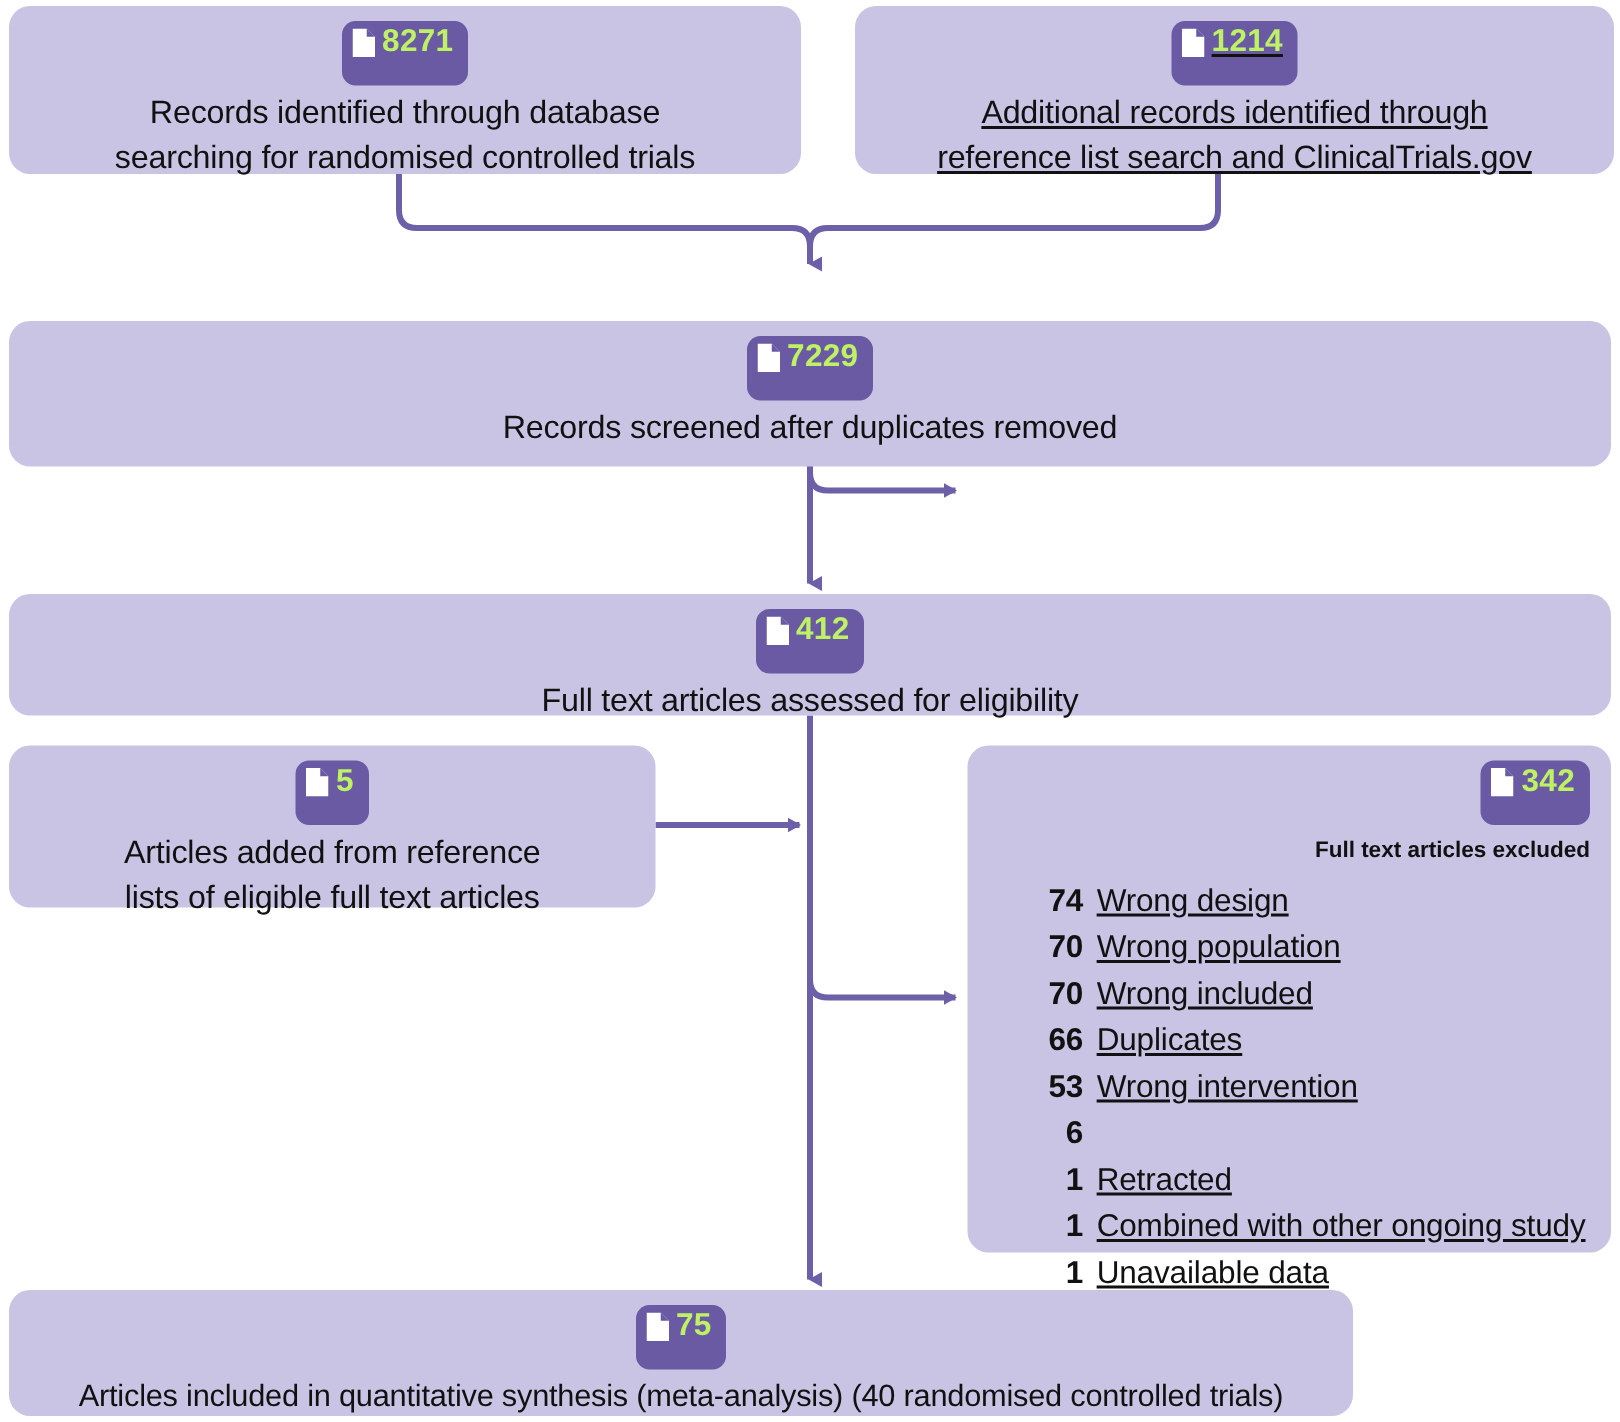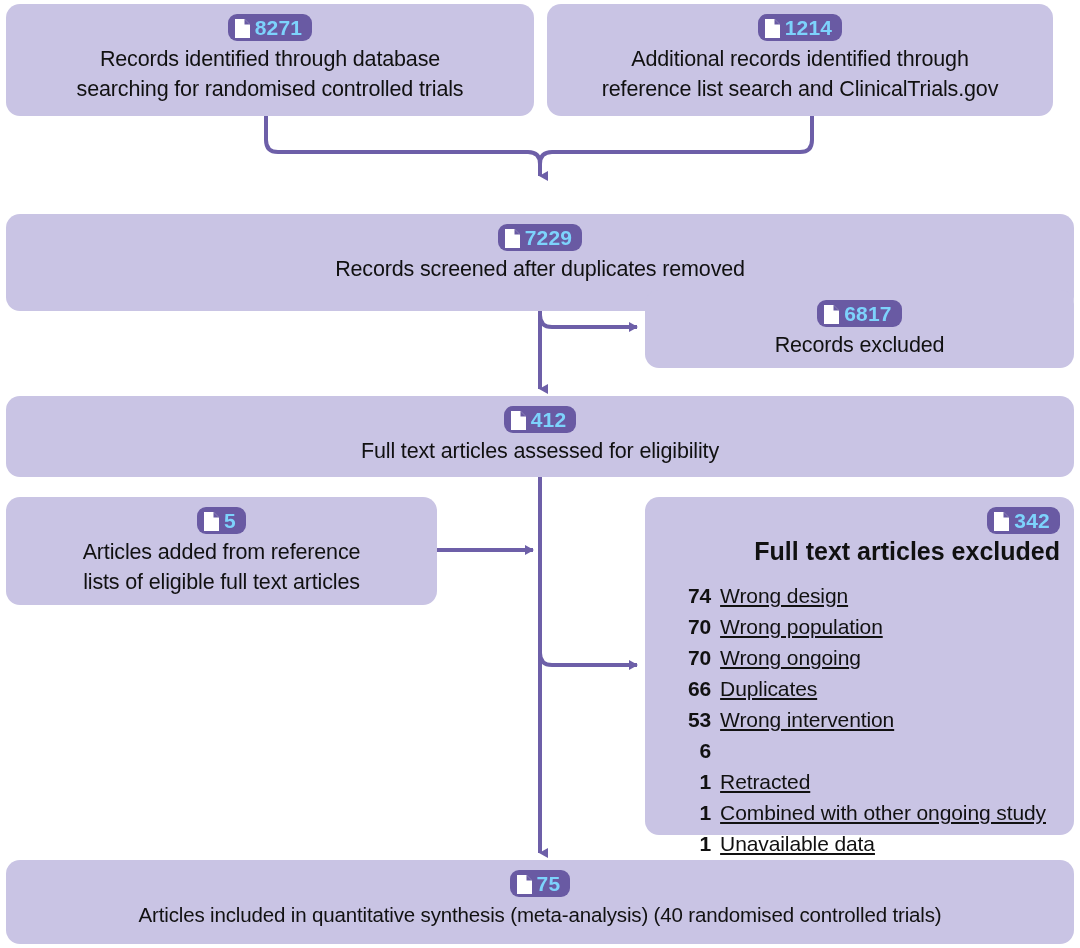--- a/index.html
+++ b/index.html
@@ -23,52 +23,52 @@
     text-align:center;
     font-size:21.5px;
     line-height:30px;
     letter-spacing:-0.15px;
     white-space:pre-line;
   }
   .badge{
     display:inline-flex;align-items:center;
     gap:5px;
     background:#695aa3;
-    color:#7dd3fc;
+    color:#bef264;
     border-radius:9px;
-    padding:2px 10px 1px 7px;
+    padding:2px 10px 17px 7px;
     font-size:21px;
     font-weight:bold;
     line-height:24px;
     letter-spacing:0.2px;
     margin-bottom:3px;
   }
   .doc-icon{display:inline-block;width:15px;height:19px;flex:0 0 auto;}
   
   #box-db{left:6px;top:4px;width:528px;height:112px;}
-  #box-add{left:547px;top:4px;width:506px;height:112px;}
+  #box-add{left:570px;top:4px;width:506px;height:112px;text-decoration:underline;}
   #box-screened{left:6px;top:183px;width:1068px;height:97px;margin-top:31px;}
   #box-excluded{left:645px;top:290px;width:429px;height:78px;}
   #box-fulltext{left:6px;top:396px;width:1068px;height:81px;}
   #box-added{left:6px;top:497px;width:431px;height:108px;}
   #box-ftexcl{left:645px;top:497px;width:429px;height:338px;
     align-items:flex-end;padding:10px 14px 10px 18px;}
-  #box-included{left:6px;top:860px;width:1068px;height:84px;}
+  #box-included{left:6px;top:860px;width:896px;height:84px;}
 
   #box-screened .box-text,#box-fulltext .box-text,#box-included .box-text{
     font-size:21.5px;
   }
   #box-included .box-text{font-size:20.5px;}
 
   .excl-head{
-    text-align:center;font-weight:bold;font-size:25px;line-height:28px;
+    text-align:center;font-weight:bold;font-size:15px;line-height:28px;
     margin-bottom:1px;
   }
   .badge-center{display:flex;justify-content:center;}
-  .excl-list{list-style:none;margin:14px;padding:0;}
+  .excl-list{list-style:none;margin:3px;padding:0;}
   .excl-list li{
     display:flex;align-items:baseline;
     font-size:21px;line-height:31px;letter-spacing:-0.1px;
   }
   .excl-num{
     font-weight:bold;width:34px;text-align:right;flex:0 0 auto;
     margin-right:9px;
   }
   .excl-label{flex:1 1 auto;text-decoration:underline;}
 </style>
@@ -129,30 +129,20 @@
     <span class="badge">
       <svg class="doc-icon" viewBox="0 0 15 19">
         <path d="M0,0 H9.5 L15,5.5 V19 H0 Z" fill="#ffffff"></path>
         <path d="M9.5,0 L15,5.5 H9.5 Z" fill="#695aa3"></path>
       </svg>
       <span>7229</span>
     </span>
     <div class="box-text">Records screened after duplicates removed</div>
   </div>
 
-  <div class="box" id="box-excluded">
-    <span class="badge">
-      <svg class="doc-icon" viewBox="0 0 15 19">
-        <path d="M0,0 H9.5 L15,5.5 V19 H0 Z" fill="#ffffff"></path>
-        <path d="M9.5,0 L15,5.5 H9.5 Z" fill="#695aa3"></path>
-      </svg>
-      <span>6817</span>
-    </span>
-    <div class="box-text">Records excluded</div>
-  </div>
 
   <div class="box" id="box-fulltext">
     <span class="badge">
       <svg class="doc-icon" viewBox="0 0 15 19">
         <path d="M0,0 H9.5 L15,5.5 V19 H0 Z" fill="#ffffff"></path>
         <path d="M9.5,0 L15,5.5 H9.5 Z" fill="#695aa3"></path>
       </svg>
       <span>412</span>
     </span>
     <div class="box-text">Full text articles assessed for eligibility</div>
@@ -185,21 +175,21 @@
         <li>
           <span class="excl-num">74</span>
           <span class="excl-label">Wrong design</span>
         </li>
         <li>
           <span class="excl-num">70</span>
           <span class="excl-label">Wrong population</span>
         </li>
         <li>
           <span class="excl-num">70</span>
-          <span class="excl-label">Wrong ongoing</span>
+          <span class="excl-label">Wrong included</span>
         </li>
         <li>
           <span class="excl-num">66</span>
           <span class="excl-label">Duplicates</span>
         </li>
         <li>
           <span class="excl-num">53</span>
           <span class="excl-label">Wrong intervention</span>
         </li>
         <li>

